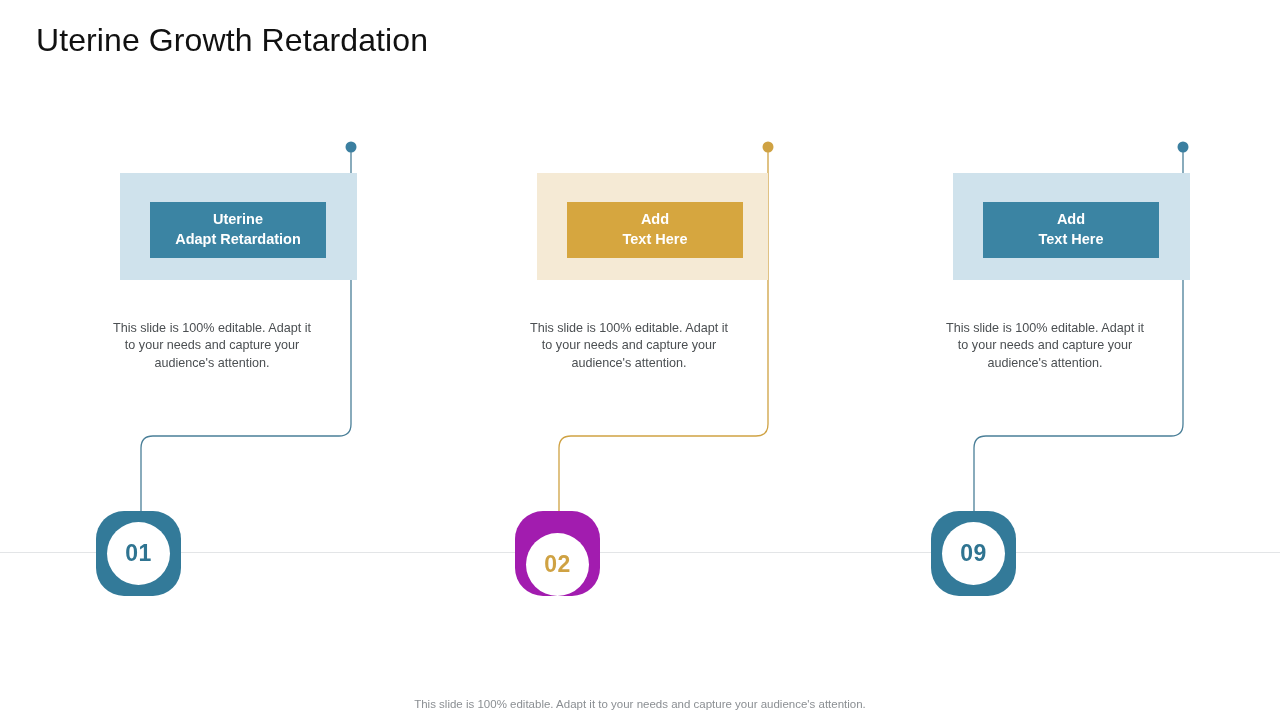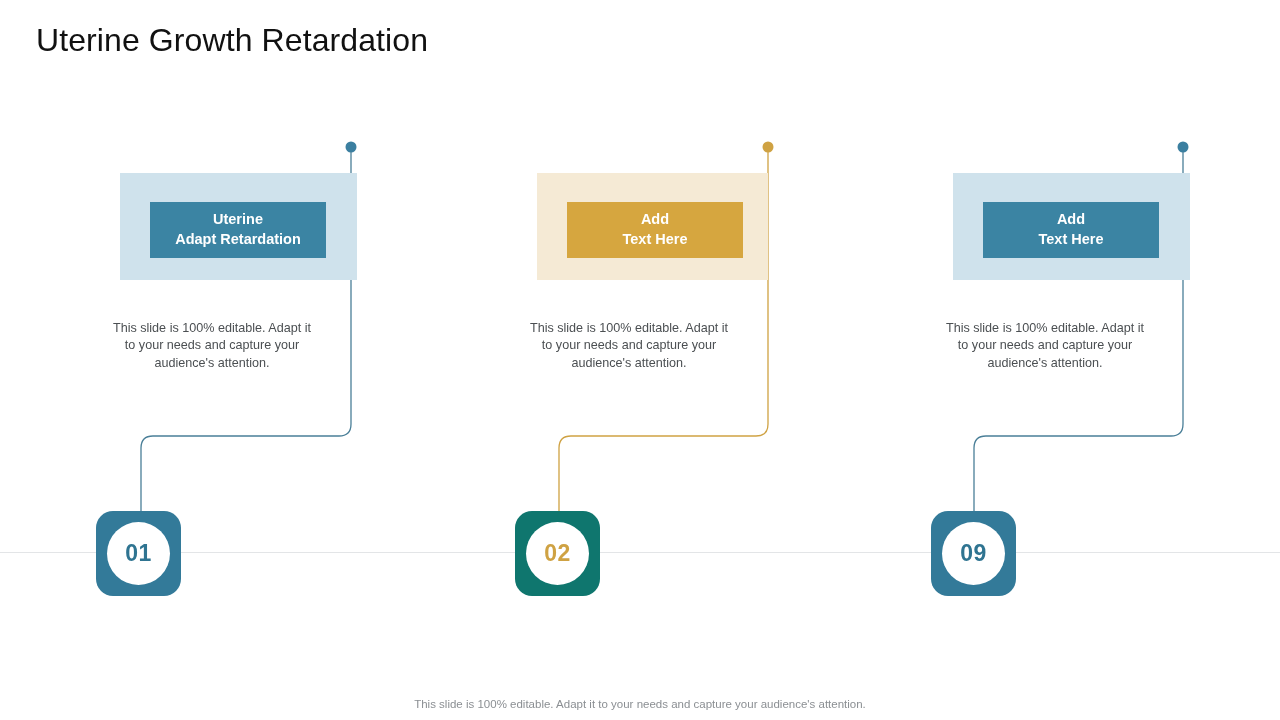--- a/index.html
+++ b/index.html
@@ -56,25 +56,25 @@
     width:200px;
     text-align:center;
     font-size:12.6px;line-height:1.38;
     color:#4b4f52;
   }
 
   
   .badge{
     position:absolute;top:511px;
     width:85px;height:85px;
-    border-radius:17px;
+    border-radius:28px;
     display:flex;align-items:center;justify-content:center;
   }
   .badge.b-blue{background:#337a99;}
-  .badge.b-gold{background:#0f766e;}
+  .badge.b-gold{background:#a21caf;align-items:flex-end;}
   .badge .disc{
     width:63px;height:63px;border-radius:50%;
     background:#ffffff;
     display:flex;align-items:center;justify-content:center;
     font-size:23px;font-weight:bold;letter-spacing:.5px;
   }
   .badge.b-blue .disc{color:#2f7491;}
   .badge.b-gold .disc{color:#cfa243;}
 
   

